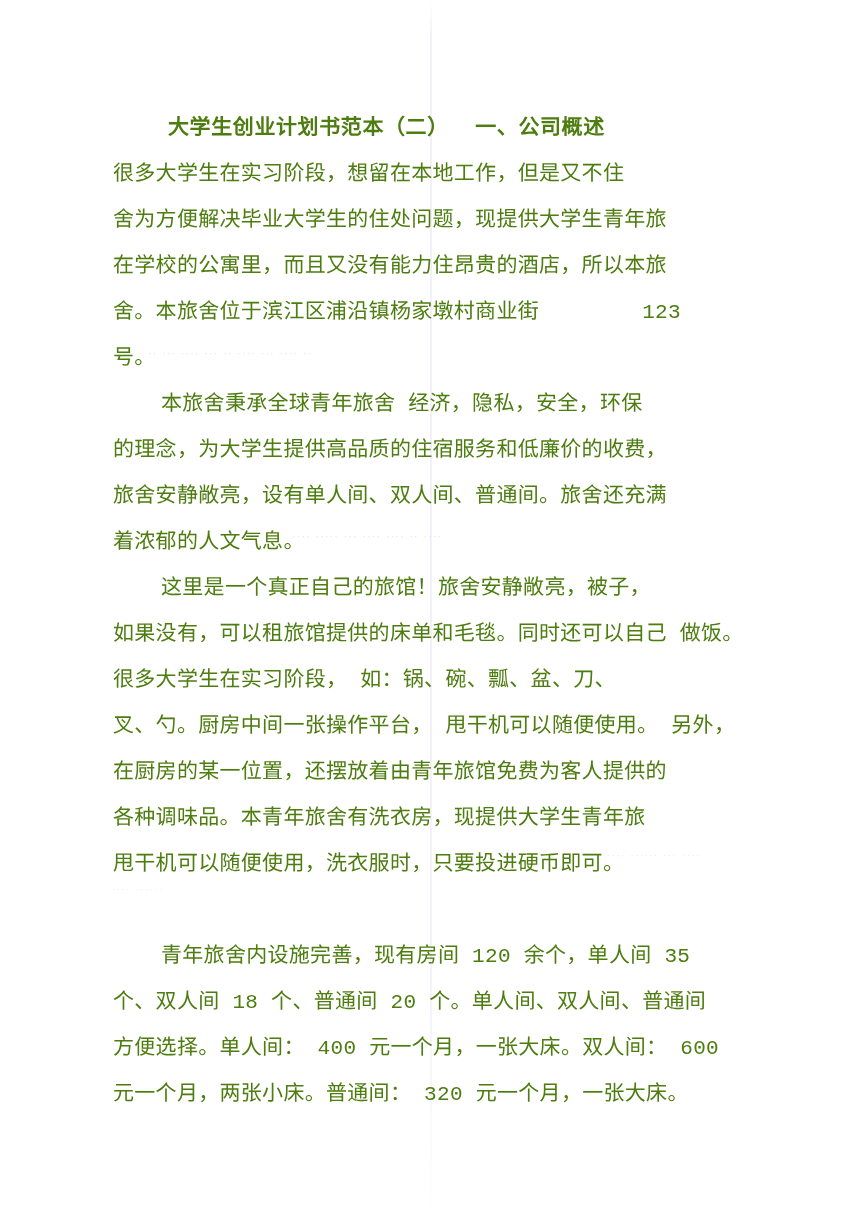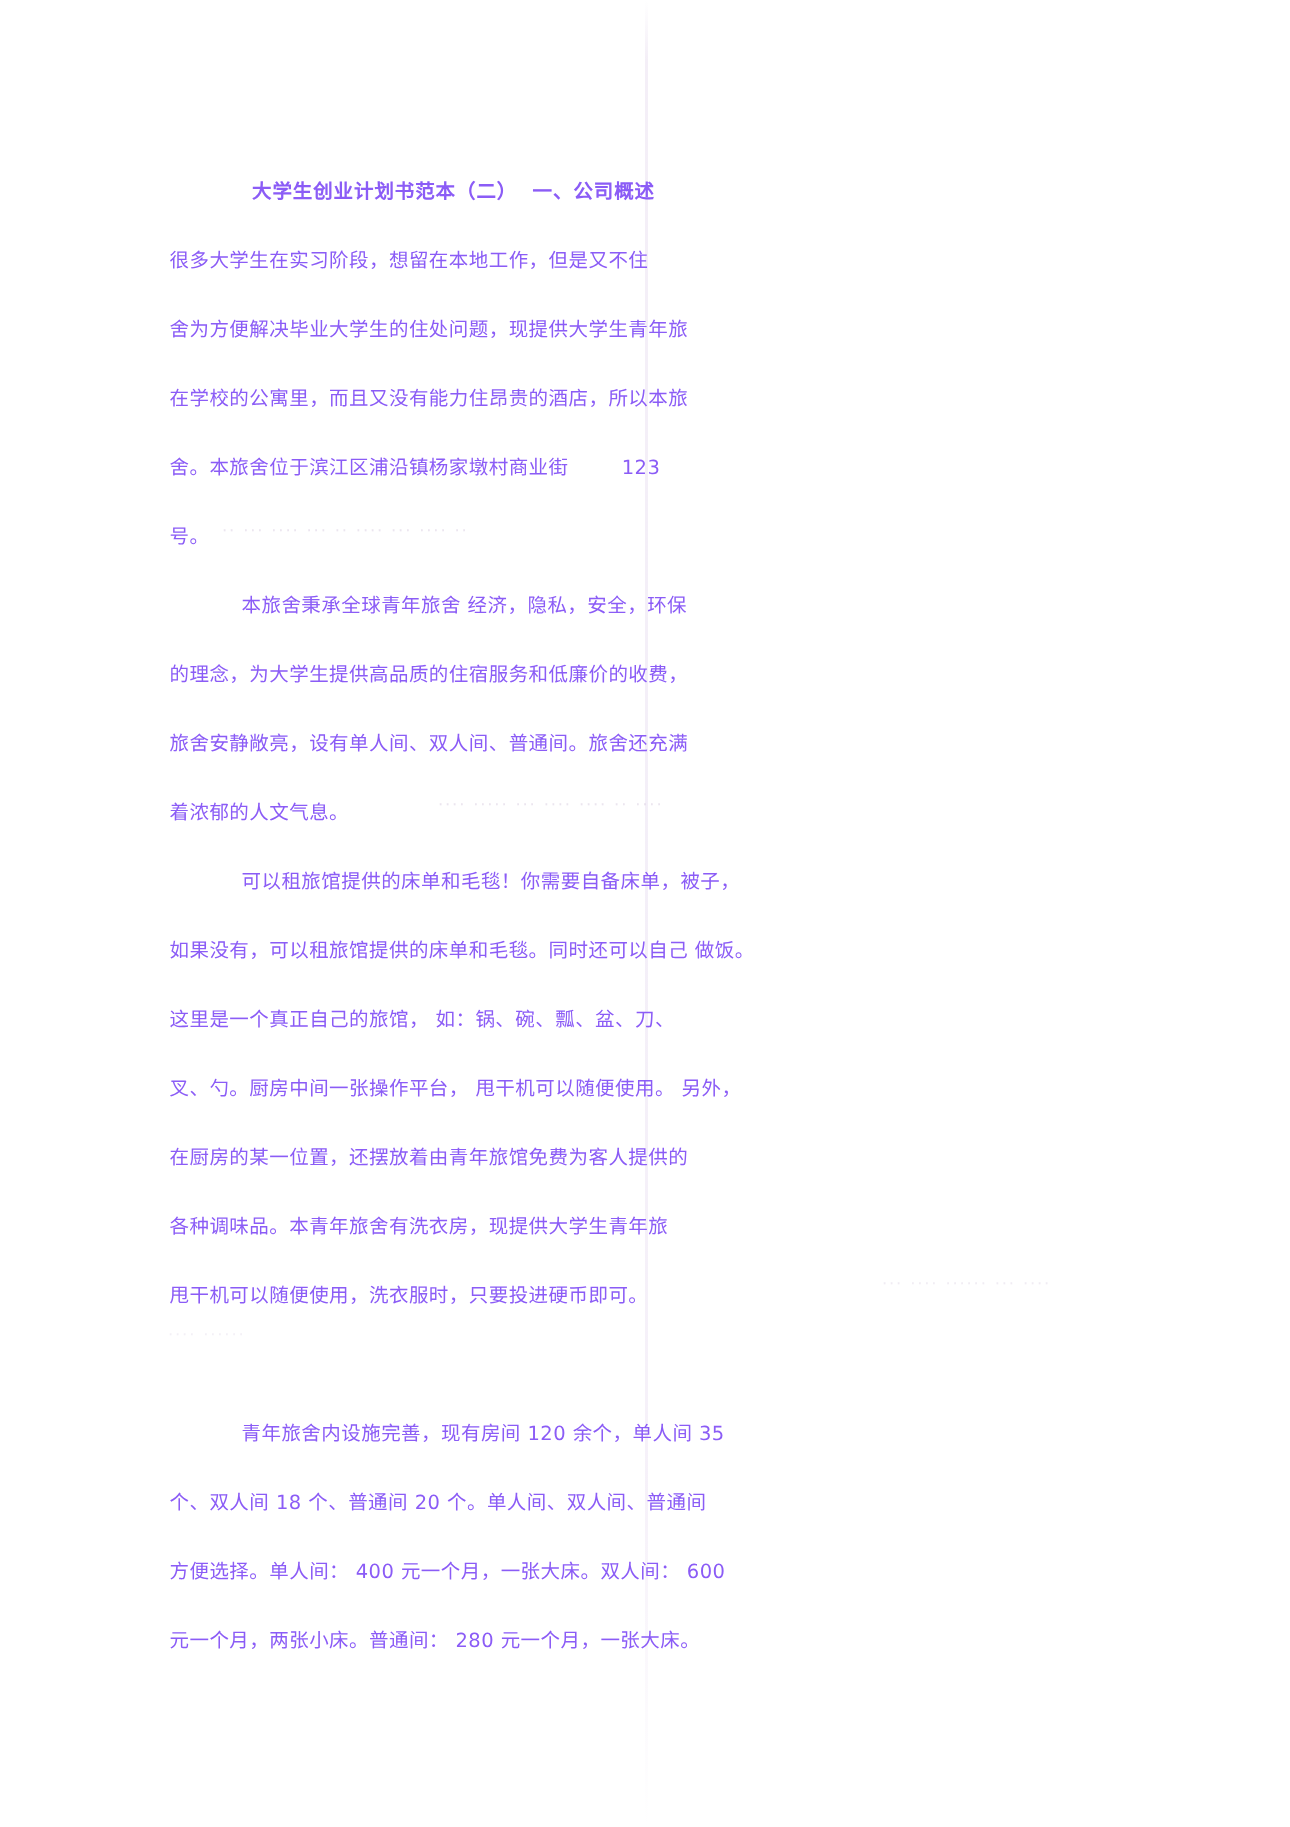--- a/index.html
+++ b/index.html
@@ -37,25 +37,26 @@
   .doc-body {
     position: absolute;
     left: 113px;
     top: 106px;
     width: 534px;
   }
   .line {
     position: relative;
     height: 46px;
     line-height: 46px;
-    font-size: 13px;
-    color: #8b5cf6;
+    font-size: 21px;
+    color: #4d7c0f;
     white-space: pre;
     letter-spacing: 0.3px;
     font-weight: 500;
+    font-family: Liberation Mono, monospace;
   }
   .line.title {
     padding-left: 55px;
     font-weight: 700;
     letter-spacing: 0.6px;
   }
   .line.indent {
     padding-left: 48px;
   }
   .line.blank {
@@ -89,32 +90,32 @@
     <div class="line title">大学生创业计划书范本（二）  一、公司概述</div>
     <div class="line">很多大学生在实习阶段，想留在本地工作，但是又不住</div>
     <div class="line">舍为方便解决毕业大学生的住处问题，现提供大学生青年旅</div>
     <div class="line">在学校的公寓里，而且又没有能力住昂贵的酒店，所以本旅</div>
     <div class="line">舍。本旅舍位于滨江区浦沿镇杨家墩村商业街        123</div>
     <div class="line">号。</div>
     <div class="line indent">本旅舍秉承全球青年旅舍 经济，隐私，安全，环保</div>
     <div class="line">的理念，为大学生提供高品质的住宿服务和低廉价的收费，</div>
     <div class="line">旅舍安静敞亮，设有单人间、双人间、普通间。旅舍还充满</div>
     <div class="line">着浓郁的人文气息。</div>
-    <div class="line indent">可以租旅馆提供的床单和毛毯！你需要自备床单，被子，</div>
+    <div class="line indent">这里是一个真正自己的旅馆！旅舍安静敞亮，被子，</div>
     <div class="line">如果没有，可以租旅馆提供的床单和毛毯。同时还可以自己 做饭。</div>
-    <div class="line">这里是一个真正自己的旅馆， 如：锅、碗、瓢、盆、刀、</div>
+    <div class="line">很多大学生在实习阶段， 如：锅、碗、瓢、盆、刀、</div>
     <div class="line">叉、勺。厨房中间一张操作平台， 甩干机可以随便使用。 另外，</div>
     <div class="line">在厨房的某一位置，还摆放着由青年旅馆免费为客人提供的</div>
     <div class="line">各种调味品。本青年旅舍有洗衣房，现提供大学生青年旅</div>
     <div class="line">甩干机可以随便使用，洗衣服时，只要投进硬币即可。</div>
     <div class="line blank"></div>
     <div class="line indent">青年旅舍内设施完善，现有房间 120 余个，单人间 35</div>
     <div class="line">个、双人间 18 个、普通间 20 个。单人间、双人间、普通间</div>
     <div class="line">方便选择。单人间： 400 元一个月，一张大床。双人间： 600</div>
-    <div class="line">元一个月，两张小床。普通间： 280 元一个月，一张大床。</div>
+    <div class="line">元一个月，两张小床。普通间： 320 元一个月，一张大床。</div>
   </div>
 
   <div class="watermark wm-1">·· ··· ···· ··· ·· ···· ··· ···· ··</div>
   <div class="watermark wm-2">···· ····· ··· ···· ···· ·· ····</div>
   <div class="watermark wm-3">··· ···· ······ ··· ····</div>
   <div class="watermark wm-4">···· ······</div>
 
 </div>
 
 </body></html>

